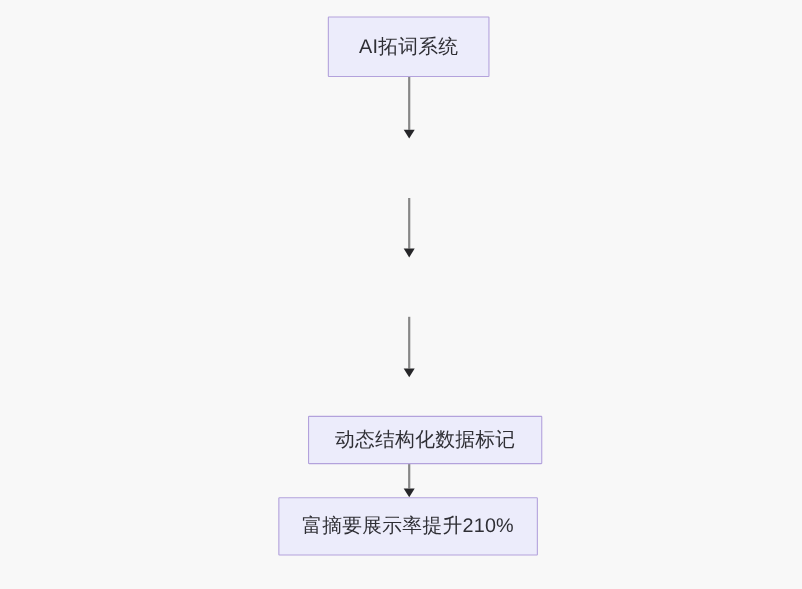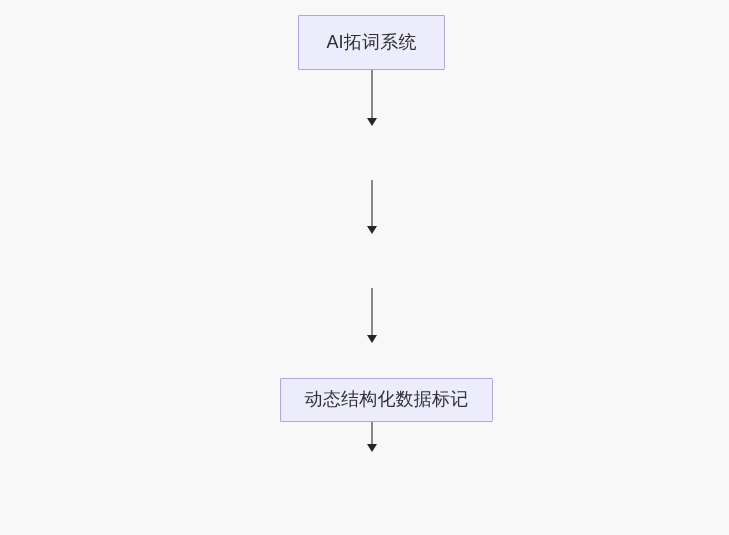--- a/index.html
+++ b/index.html
@@ -86,14 +86,17 @@
   <div class="node" style="left:298px; top:15px; width:147px; height:55px;">
     <span class="node-label">AI拓词系统</span>
   </div>
 
 
 
   <div class="node" style="left:280px; top:343px; width:213px; height:44px;margin-top:35px;">
     <span class="node-label">动态结构化数据标记</span>
   </div>
 
+  <div class="node" style="left:253px; top:452px; width:236px; height:53px;">
+    <span class="node-label">富摘要展示率提升210%</span>
+  </div>
 
 </div>
 
 </body></html>

